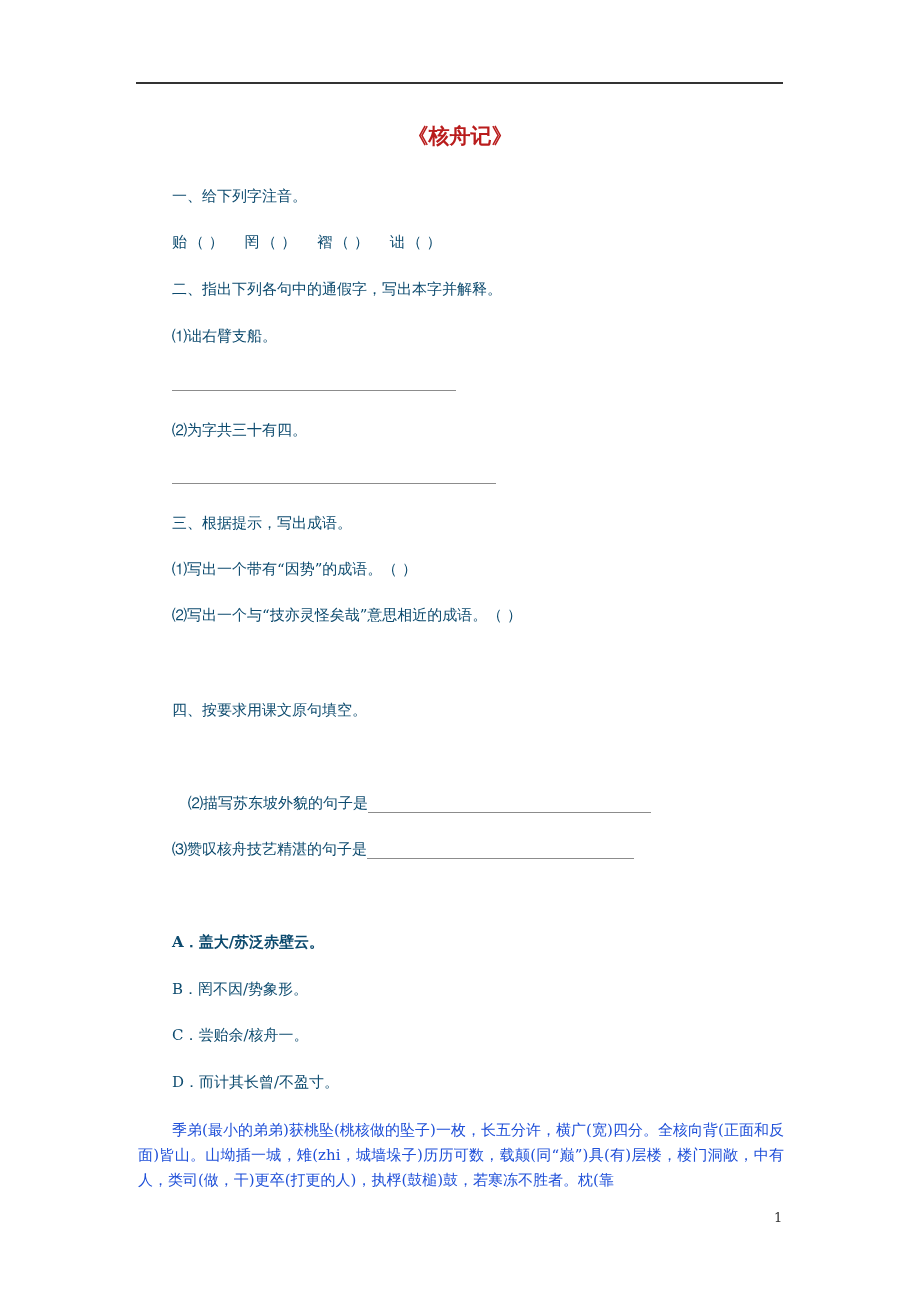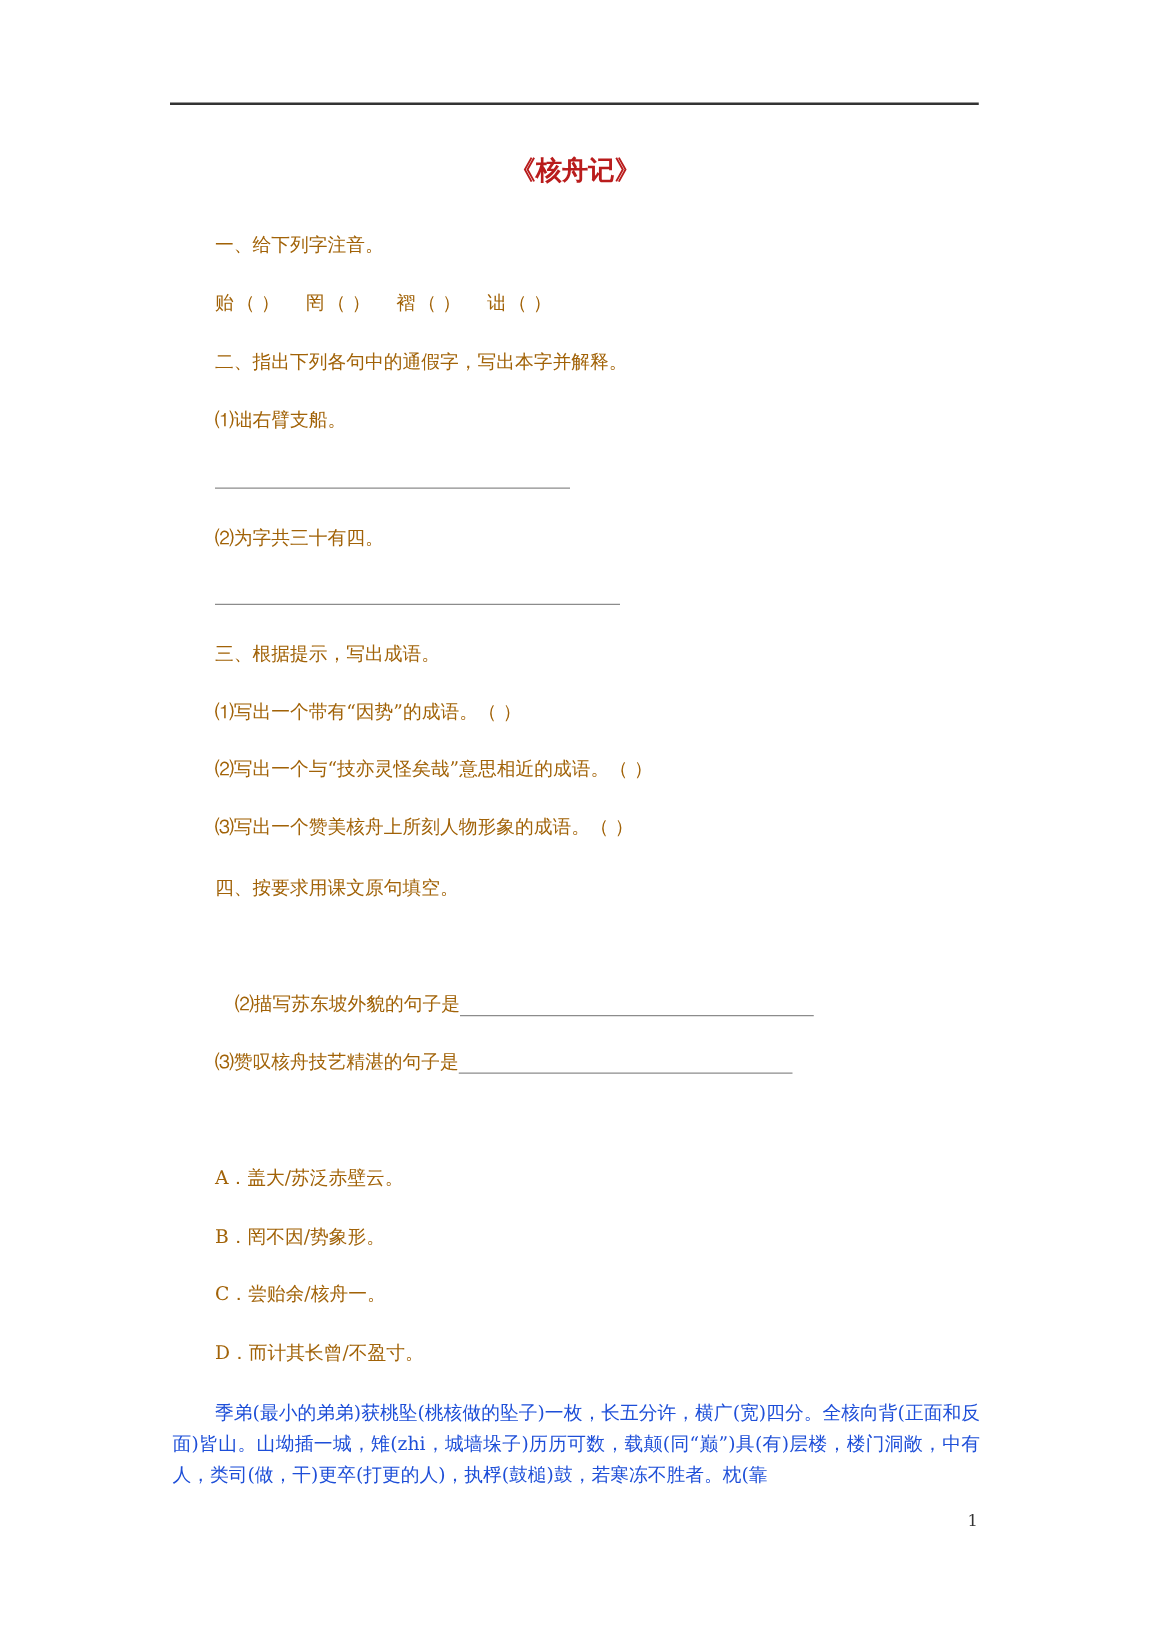--- a/index.html
+++ b/index.html
@@ -41,21 +41,21 @@
       font-family: "DejaVu Sans", "Liberation Sans", sans-serif;
       letter-spacing: 0px;
       line-height: 28px;
     }
     .line {
       position: absolute;
       left: 172px;
       font-size: 15px;
       line-height: 20px;
       white-space: nowrap;
-      color: #a16207;
+      color: #0c4a6e;
     }
     .blank {
       display: inline-block;
       border-bottom: 1px solid #8c8c8c;
       height: 15px;
       vertical-align: bottom;
     }
     .rule-line {
       position: absolute;
       left: 172px;
@@ -119,31 +119,30 @@
 
   <div class="line" style="top:279px;">二、指出下列各句中的通假字，写出本字并解释。</div>
   <div class="line" style="top:326px;">⑴诎右臂支船。</div>
   <div class="rule-line" style="top:390px; width:284px;"></div>
   <div class="line" style="top:420px;">⑵为字共三十有四。</div>
   <div class="rule-line" style="top:483px; width:324px;"></div>
 
   <div class="line" style="top:513px;">三、根据提示，写出成语。</div>
   <div class="line" style="top:559px;">⑴写出一个带有“因势”的成语。（ ）</div>
   <div class="line" style="top:605px;">⑵写出一个与“技亦灵怪矣哉”意思相近的成语。（ ）</div>
-  <div class="line" style="top:651px;">⑶写出一个赞美核舟上所刻人物形象的成语。（ ）</div>
 
   <div class="line" style="top:700px;">四、按要求用课文原句填空。</div>
   <div class="line" style="top:793px;padding-left:16px;">
     <span>⑵描写苏东坡外貌的句子是</span><span class="blank" style="width:283px;"></span>
   </div>
   <div class="line" style="top:839px;">
     <span>⑶赞叹核舟技艺精湛的句子是</span><span class="blank" style="width:267px;"></span>
   </div>
 
-  <div class="line" style="top:932px;">A．盖大/苏泛赤壁云。</div>
+  <div class="line" style="top:932px;font-weight:bold;">A．盖大/苏泛赤壁云。</div>
   <div class="line" style="top:979px;">B．罔不因/势象形。</div>
   <div class="line" style="top:1025px;">C．尝贻余/核舟一。</div>
   <div class="line" style="top:1072px;">D．而计其长曾/不盈寸。</div>
 
   <div class="para">季弟(最小的弟弟)获桃坠(桃核做的坠子)一枚，长五分许，横广(宽)四分。全核向背(正面和反面)皆山。山坳插一城，雉(zhi，城墙垛子)历历可数，载颠(同“巅”)具(有)层楼，楼门洞敞，中有人，类司(做，干)更卒(打更的人)，执桴(鼓槌)鼓，若寒冻不胜者。枕(靠</div>
 
   <div class="page-number">1</div>
 
 </div>
 

